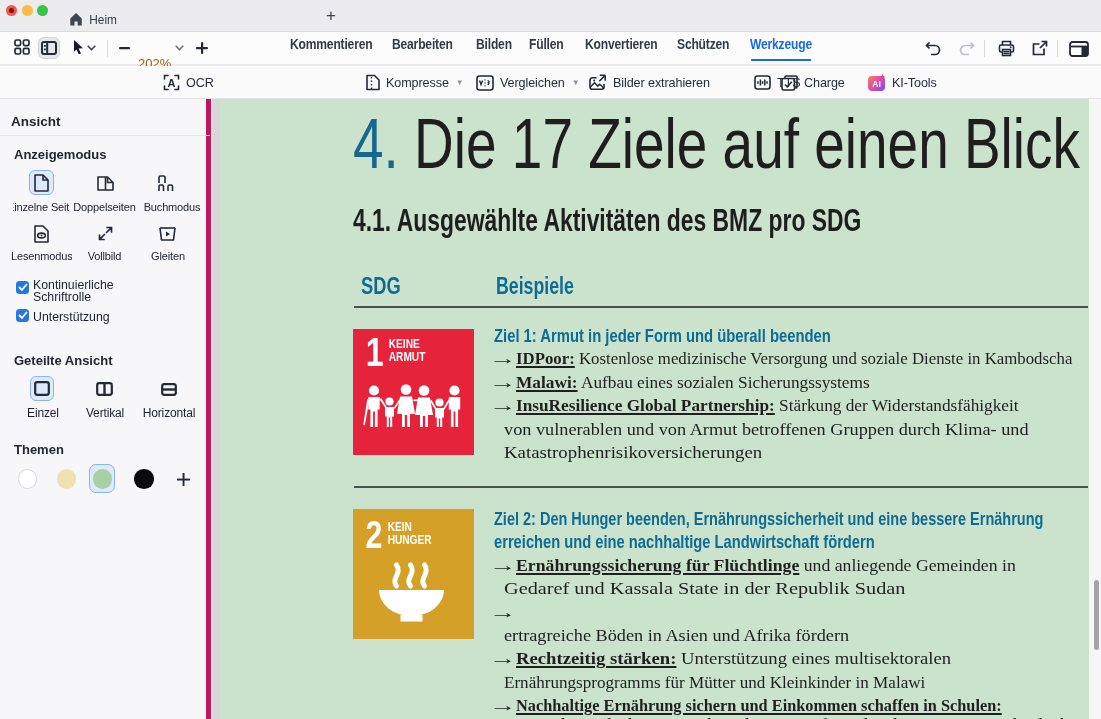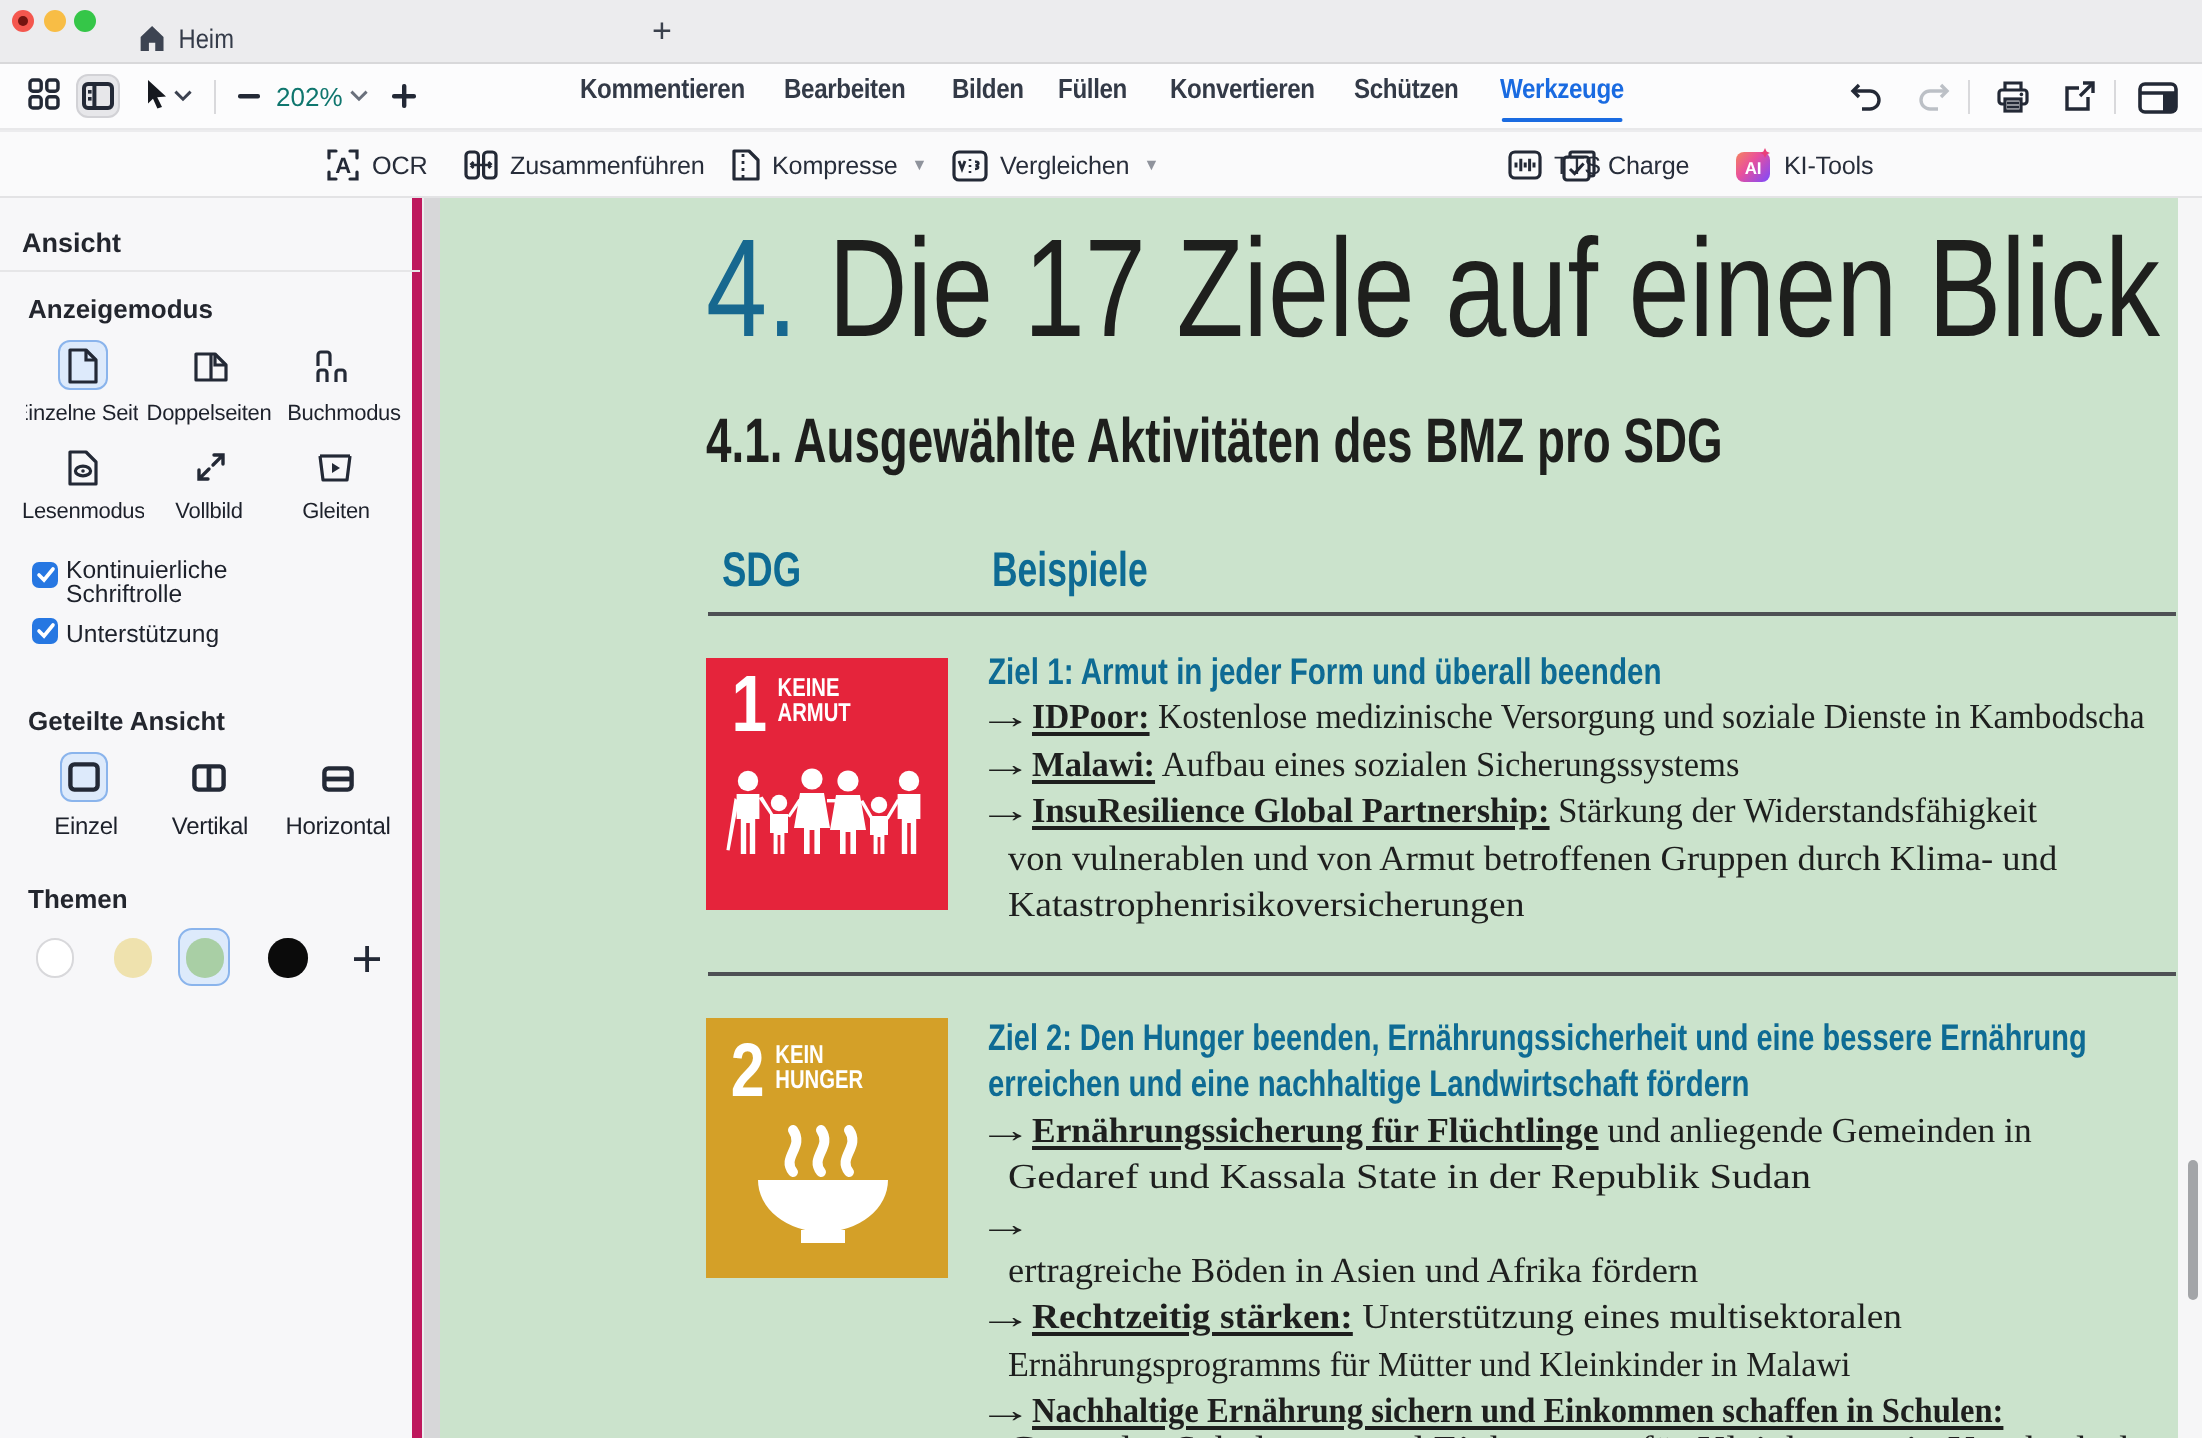--- a/index.html
+++ b/index.html
@@ -17,21 +17,21 @@
 #heimtab { position:absolute; left:69px; top:7px; width:70px; height:25px; display:flex; align-items:center; color:#343b49; font-size:13.5px; font-weight:400; transform:scaleX(0.88); transform-origin:0 50%; }
 #activetab { position:absolute; left:160px; top:7px; width:157px; height:25px; background:#ffffff; border-radius:8px 8px 0 0; }
 #activetab .title { position:absolute; left:0; right:14px; top:0; height:25px; line-height:25px; text-align:center; font-size:12.5px; font-weight:bold; color:#1b202b; white-space:nowrap; transform:scaleX(0.73); transform-origin:50% 50%; }
 #activetab .x { position:absolute; right:7px; top:5px; width:15px; height:15px; color:#8a8e98; font-size:14px; line-height:15px; text-align:center; }
 #plustab { position:absolute; left:322px; top:6px; width:18px; height:20px; color:#3b414d; font-size:17px; line-height:20px; text-align:center; font-weight:400;}
 
 
 #row2 { position:absolute; left:0; top:32px; width:1101px; height:33px; background:#fcfcfd; border-bottom:1px solid #e8e8ea; }
 #sbtogglebtn { position:absolute; left:38px; top:5px; width:22px; height:22px; background:#e7e7ea; border:1px solid #d2d2d6; border-radius:6px; }
 .vsep { position:absolute; top:8px; width:1px; height:17px; background:#d9d9dc; }
-#zoomtxt { position:absolute; left:138px; top:9px; font-size:13px; color:#0f766e; }
+#zoomtxt { position:absolute; left:138px; top:24px; font-size:13px; color:#a16207; }
 #menu { position:absolute; top:0; height:33px; width:1101px; }
 .mi { position:absolute; top:5px; font-size:13.8px; font-weight:bold; color:#333a47; letter-spacing:-0.2px; transform:scaleX(0.875); transform-origin:0 50%; }
 #mi-w { color:#1a6be1; }
 #mi-w::after { content:""; position:absolute; left:1px; right:1px; bottom:-9px; height:2.5px; background:#1a6be1; border-radius:2px; }
 
 
 #row3 { position:absolute; left:0; top:66px; width:1101px; height:33px; background:#fafafb; border-bottom:1px solid #e3e3e5; }
 .tool { position:absolute; top:0; height:33px; display:flex; align-items:center; gap:6px; font-size:12.6px; letter-spacing:-0.1px; color:#272d3a; font-weight:400; }
 .tool svg { flex:none; }
 .chev { color:#8f939c; font-size:8px; margin-left:1px; }
@@ -178,45 +178,46 @@
 </div>
 
 <div id="row3">
   <div class="tool" style="left:163px">
     <svg width="17" height="17" viewBox="0 0 17 17" fill="none" stroke="#232936" stroke-width="1.6">
       <path d="M1.5 5 L1.5 1.5 L5 1.5 M12 1.5 L15.5 1.5 L15.5 5 M15.5 12 L15.5 15.5 L12 15.5 M5 15.5 L1.5 15.5 L1.5 12" stroke-linecap="round"></path>
       <text x="8.5" y="12.5" font-size="11" font-weight="bold" fill="#232936" stroke="none" text-anchor="middle" font-family="Liberation Sans">A</text>
     </svg>
     OCR
   </div>
-  <div class="tool" style="left:232px">
-    <svg width="17" height="15" viewBox="0 0 17 15" fill="none" stroke="#232936" stroke-width="1.6">
-      <rect x="1" y="1" width="6.2" height="13" rx="1.8"></rect>
-      <rect x="9.8" y="1" width="6.2" height="13" rx="1.8"></rect>
-      <path d="M3.2 7.5 L13.8 7.5 M3.2 7.5 L4.8 6 M3.2 7.5 L4.8 9 M13.8 7.5 L12.2 6 M13.8 7.5 L12.2 9" stroke-width="1.3"></path>
-    </svg>
-    Zusammenführen
-  </div>
   <div class="tool" style="left:366px">
     <svg width="14" height="17" viewBox="0 0 14 17" fill="none" stroke="#232936" stroke-width="1.6">
       <path d="M1 15.5 L1 1.5 L8.5 1.5 L13 6 L13 15.5 Z" stroke-linejoin="round"></path>
       <path d="M5.5 3 L5.5 4.5 M5.5 6.5 L5.5 8 M5.5 10 L5.5 11.5 M5.5 13.5 L5.5 15" stroke-width="1.4"></path>
     </svg>
     Kompresse
     <span class="chev">▼</span>
   </div>
   <div class="tool" style="left:476px">
     <svg width="18" height="16" viewBox="0 0 18 16" fill="none" stroke="#232936" stroke-width="1.6">
       <rect x="1" y="1" width="16" height="14" rx="2.5"></rect>
       <path d="M3.5 5.5 L5 9.5 L6.5 5.5" stroke-width="1.4"></path>
       <path d="M9 4.5 L9 5.5 M9 7.5 L9 8.5 M9 10.5 L9 11.5" stroke-width="1.3"></path>
       <path d="M11.5 9.5 C13.5 9.5 13.5 8 11.8 7.7 C13.8 7.3 13.6 5.6 11.5 5.9" stroke-width="1.3" fill="none"></path>
     </svg>
     Vergleichen
     <span class="chev">▼</span>
+  </div>
+  <div class="tool" style="left:589px">
+    <svg width="18" height="17" viewBox="0 0 18 17" fill="none" stroke="#232936" stroke-width="1.6">
+      <path d="M15 10 L15 13 A2.2 2.2 0 0 1 12.8 15.2 L3.2 15.2 A2.2 2.2 0 0 1 1 13 L1 6 A2.2 2.2 0 0 1 3.2 3.8 L7.5 3.8"></path>
+      <path d="M1.2 13.2 L5.5 8.8 L8.8 12.1 L10.7 10.2 L14.8 14" stroke-width="1.5"></path>
+      <circle cx="5.2" cy="6.6" r="1" fill="#232936" stroke="none"></circle>
+      <path d="M10.8 1.3 L16.2 1.3 M16.2 1.3 L16.2 6.7 M15.9 1.6 L10.3 7.2" stroke-width="1.5"></path>
+    </svg>
+    Bilder extrahieren
   </div>
   <div class="tool" style="left:754px">
     <svg width="17" height="15" viewBox="0 0 17 15" fill="none" stroke="#232936" stroke-width="1.6">
       <rect x="1" y="1" width="15" height="13" rx="2.5"></rect>
       <path d="M4 6.2 L4 8.8 M6.4 4.4 L6.4 10.6 M8.6 6.2 L8.6 8.8 M10.8 4.4 L10.8 10.6 M13 6.2 L13 8.8" stroke-width="1.5"></path>
     </svg>
     TTS
   </div>
   <div class="tool" style="left:781px">
     <svg width="17" height="16" viewBox="0 0 17 16" fill="none" stroke="#232936" stroke-width="1.6">

